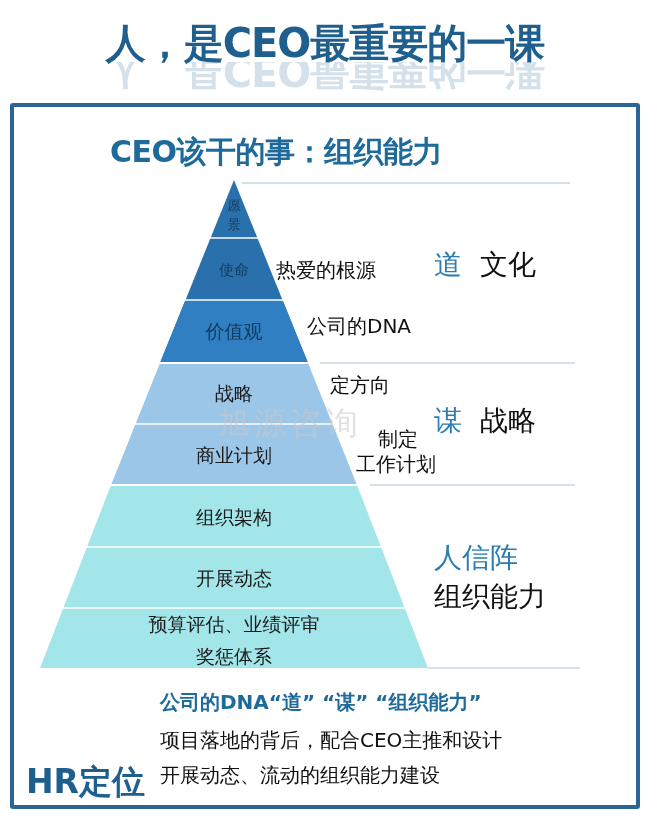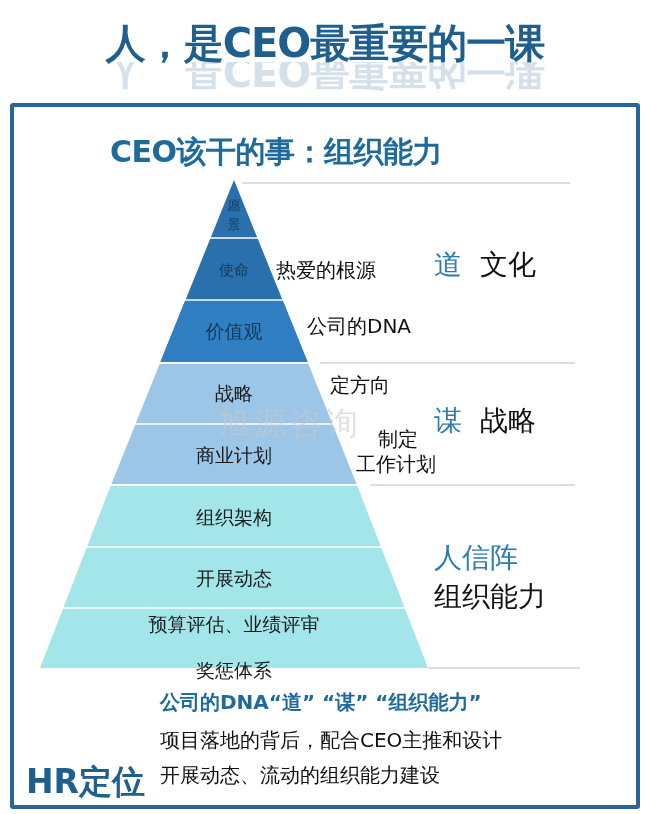--- a/index.html
+++ b/index.html
@@ -71,21 +71,21 @@
   <span style="display:block; word-break:break-all;">愿景</span>
 </div>
 <div class="layer-label dark" style="left:184px; top:258px; width:100px; font-size:15px;">使命</div>
 <div class="layer-label dark" style="left:174px; top:319px; width:120px;">价值观</div>
 <div class="layer-label" style="left:174px; top:381px; width:120px;">战略</div>
 <div class="layer-label" style="left:164px; top:443px; width:140px;">商业计划</div>
 <div class="layer-label" style="left:154px; top:505px; width:160px;">组织架构</div>
 <div class="layer-label" style="left:144px; top:566px; width:180px;">开展动态</div>
 <div class="layer-label" style="left:114px; top:612px; width:240px;">
   <div>预算评估、业绩评审</div>
-  <div style="margin-top:22px;">奖惩体系</div>
+  <div style="margin-top:8px;">奖惩体系</div>
 </div>
 
 <div class="desc" style="left:262px; top:186px;">
 </div>
 <div class="desc" style="left:276px; top:258px;">热爱的根源</div>
 <div class="desc" style="left:307px; top:314px;">公司的DNA</div>
 <div class="desc" style="left:330px; top:373px;">定方向</div>
 <div class="desc" style="left:356px; top:427px;">
   <div style="padding-left:22px;">制定</div>
   <div>工作计划</div>

